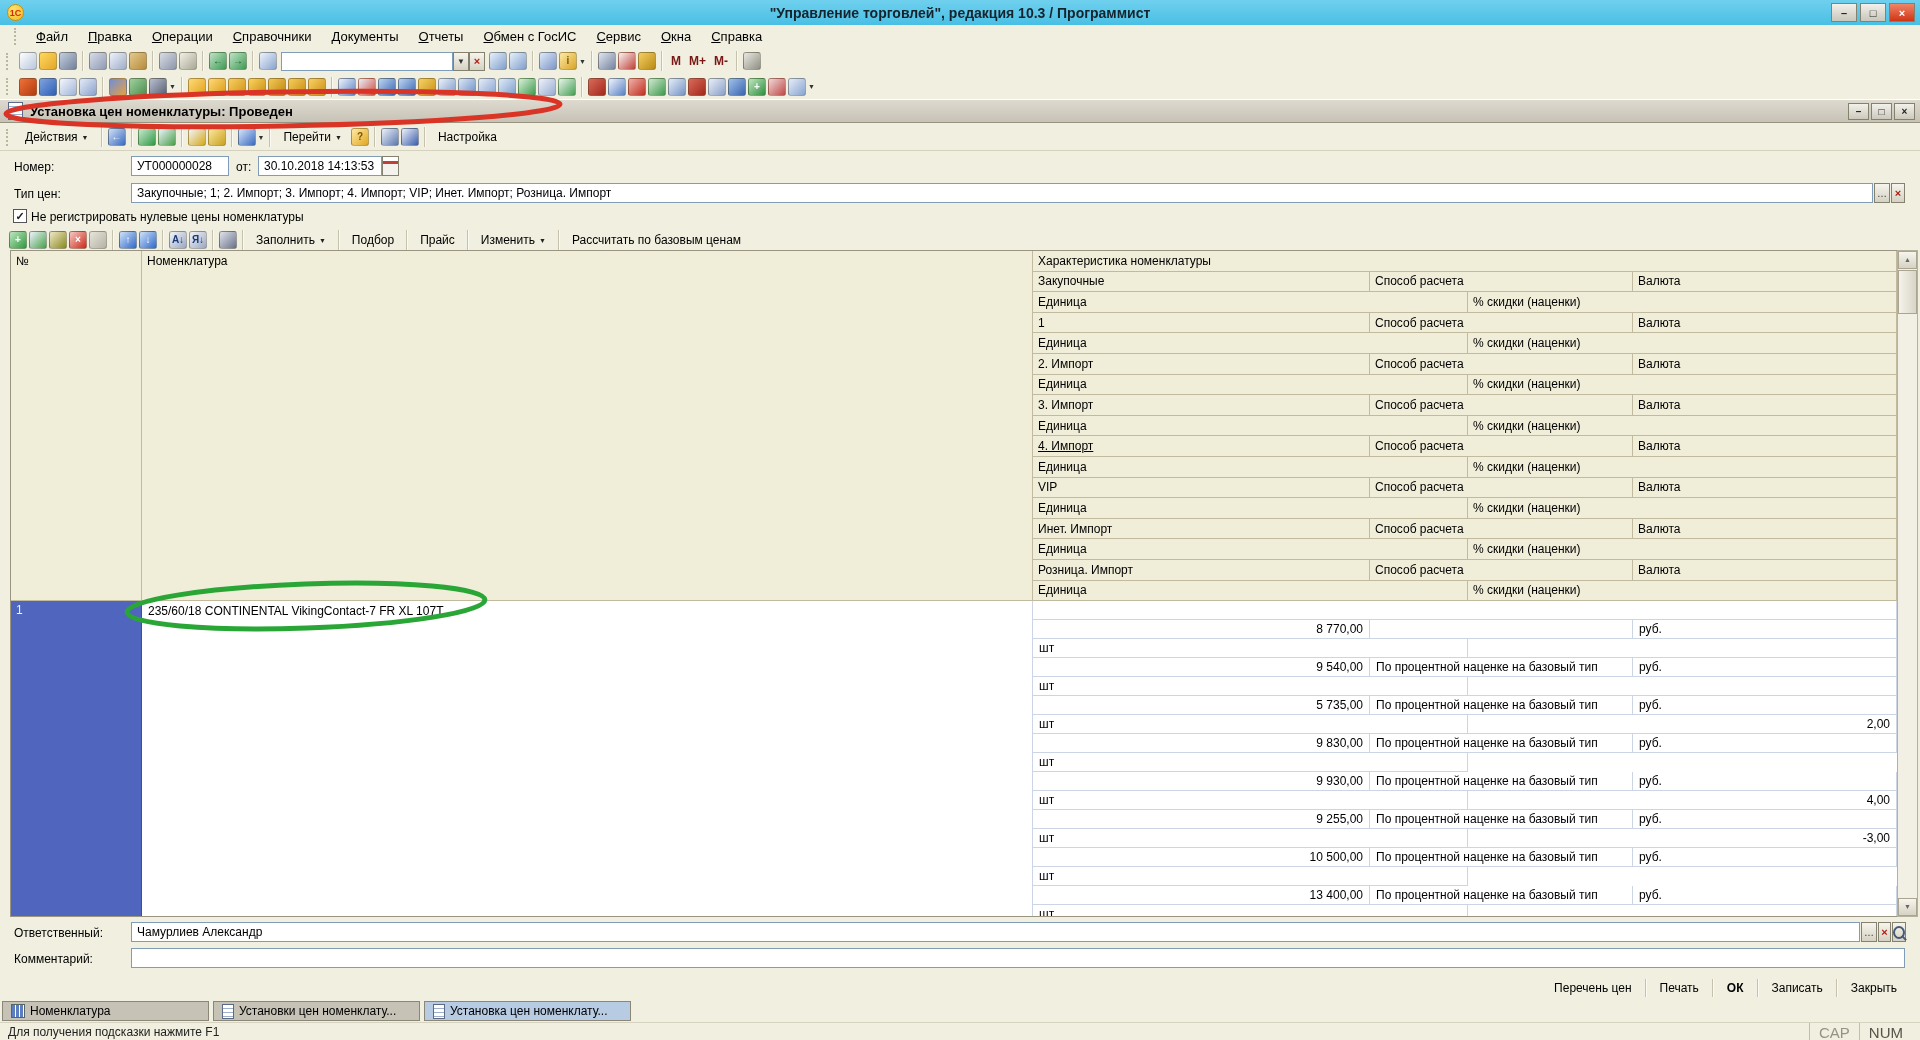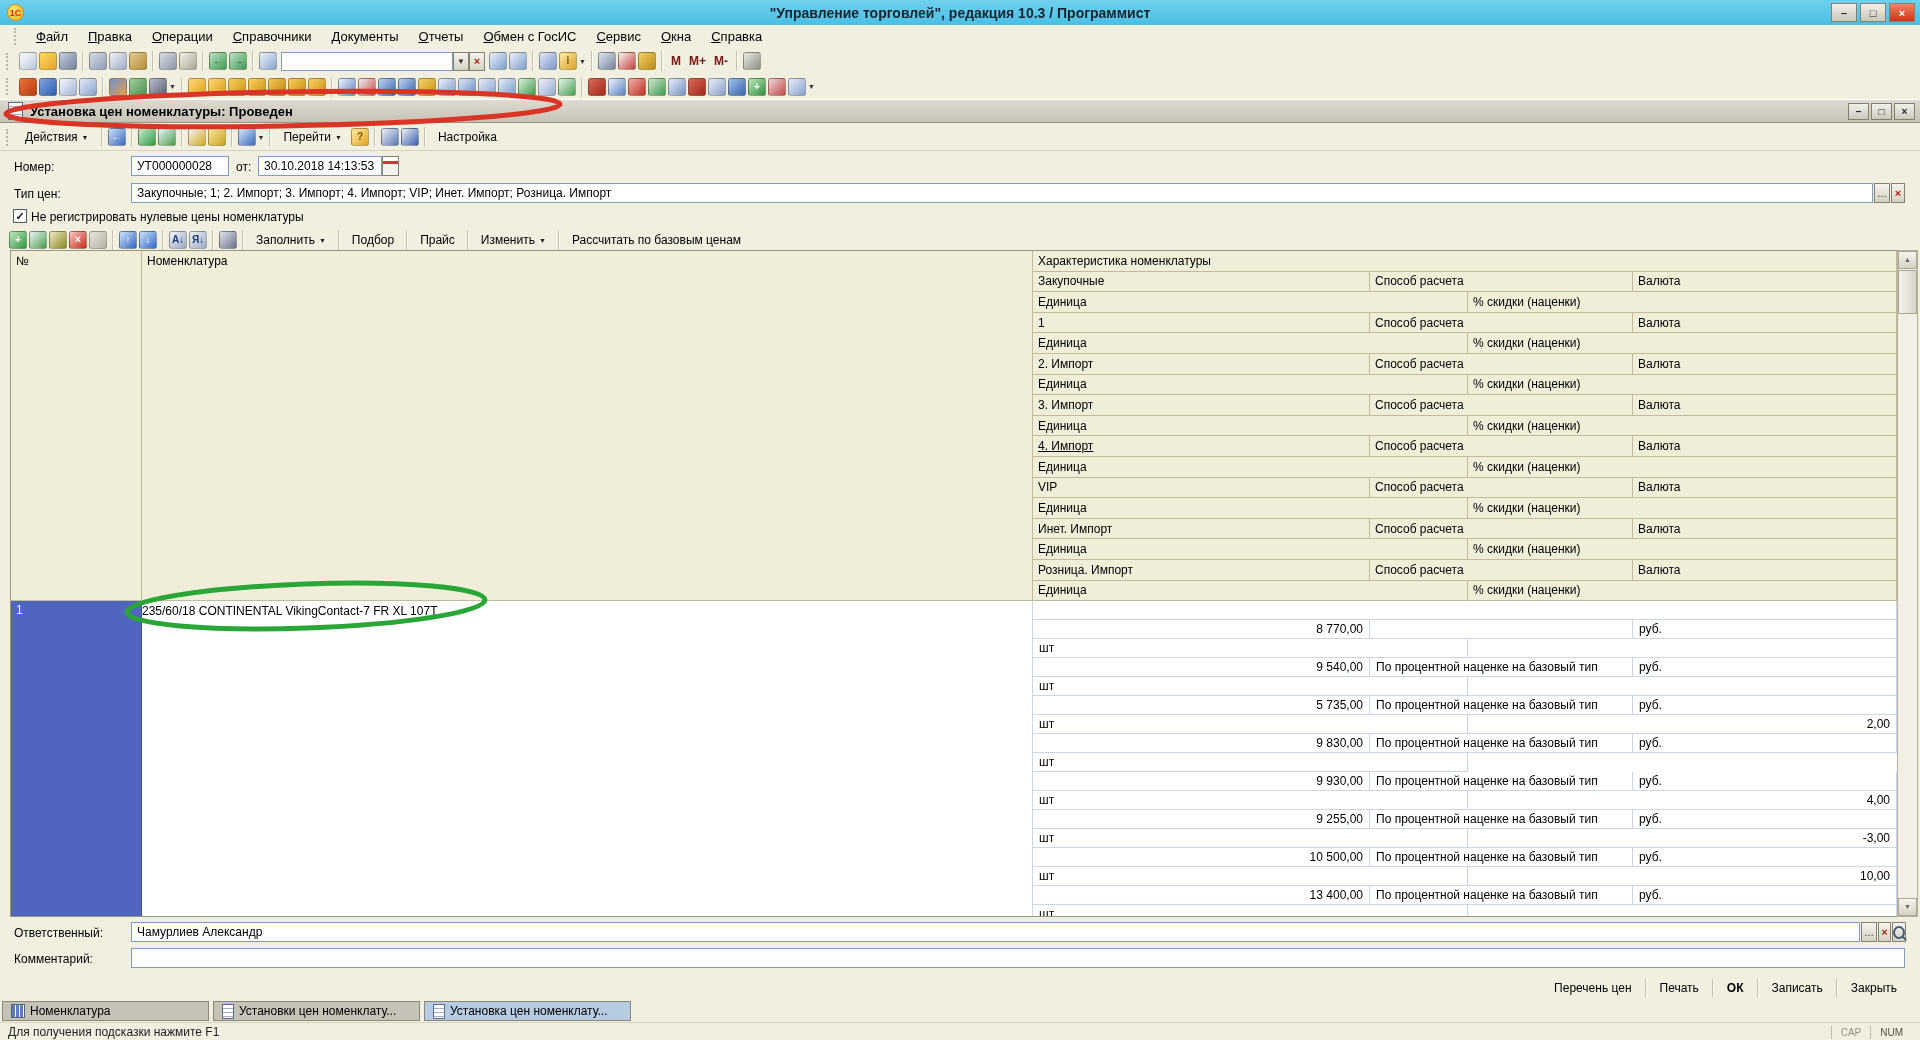--- a/index.html
+++ b/index.html
@@ -47,40 +47,40 @@
   .checkbox{position:absolute;left:13px;top:209px;width:14px;height:14px;background:#fff;border:1px solid #555;box-sizing:border-box;font-size:11px;line-height:12px;text-align:center;font-weight:bold;color:#222;}
   #table-toolbar{position:absolute;top:228px;left:0;height:24px;display:flex;align-items:center;padding-left:8px;}
   
   .grid{position:absolute;left:10px;top:250px;width:1886px;height:665px;background:#fff;border:1px solid #9a9583;box-sizing:content-box;}
   .hcell{border-right:1px solid #c2ba9e;border-bottom:1px solid #c2ba9e;background:#f0edd8;display:flex;align-items:center;padding:0 5px;box-sizing:border-box;overflow:hidden;white-space:nowrap;font-size:12px;}
   #hdr-num{position:absolute;left:0;top:0;width:131px;height:350px;align-items:flex-start;padding-top:3px;}
   #hdr-nom{position:absolute;left:131px;top:0;width:891px;height:350px;align-items:flex-start;padding-top:3px;}
   #hdr-char{position:absolute;left:1022px;top:0;width:864px;height:350px;display:flex;flex-direction:column;}
   .hrow{flex:1;display:flex;}
   #data-num{position:absolute;left:0;top:350px;width:131px;height:315px;background:#5065be;color:#eef2ff;padding:2px 5px;box-sizing:border-box;border-right:1px solid #3c4f9e;}
-  #data-nom{position:absolute;left:131px;top:350px;width:891px;height:315px;background:#fff;border-right:1px solid #ccd5e6;padding:3px 0;box-sizing:border-box;white-space:nowrap;}
+  #data-nom{position:absolute;left:131px;top:350px;width:891px;height:315px;background:#fff;border-right:1px solid #ccd5e6;padding:3px 6px;box-sizing:border-box;white-space:nowrap;}
   #data-char{position:absolute;left:1022px;top:350px;width:864px;height:315px;display:flex;flex-direction:column;overflow:hidden;background:#fff;}
   .drow{height:19px;min-height:19px;display:flex;}
   .dcell{border-right:1px solid #ccd5e6;border-bottom:1px solid #ccd5e6;display:flex;align-items:center;padding:0 6px;box-sizing:border-box;white-space:nowrap;overflow:hidden;font-size:12px;background:#fff;}
   .dcell.right{justify-content:flex-end;}
   .vscroll{position:absolute;left:1897px;top:250px;width:21px;height:667px;background:#f2f0e4;border:1px solid #b5b19f;box-sizing:border-box;}
   .scr{position:absolute;left:0;width:100%;height:18px;background:linear-gradient(#f7f5ed,#d6d2c4);border:1px solid #a9a591;box-sizing:border-box;text-align:center;font-size:7px;color:#666;line-height:16px;}
   .scr-thumb{position:absolute;left:0;top:19px;width:100%;height:44px;background:linear-gradient(90deg,#f4f2ea,#d9d5c7);border:1px solid #a9a591;box-sizing:border-box;}
   
   #footer{position:absolute;right:12px;top:976px;display:flex;align-items:center;height:24px;}
   .fbtn{padding:3px 11px;font-size:12px;white-space:nowrap;}
   .fsep{width:0;height:18px;border-left:1px solid #c5c1ac;border-right:1px solid #fbfaf2;margin:0 2px;}
   #tabs{position:absolute;left:2px;top:1000px;right:0;height:21px;display:flex;gap:4px;align-items:flex-end;}
   .tab{display:flex;align-items:center;gap:5px;padding:0 8px;border:1px solid #8a8678;background:#c6c2b6;font-size:12px;height:20px;box-sizing:border-box;width:207px;overflow:hidden;white-space:nowrap;}
   .tab.active{background:#b7cbe2;}
   .tico-grid{width:12px;height:12px;min-width:12px;background:repeating-linear-gradient(90deg,#5a7ec0 0 3px,#fff 3px 4px);border:1px solid #566;}
   .tico-doc{width:10px;height:13px;min-width:10px;background:repeating-linear-gradient(#ffffff 0 3px,#9fb0cc 3px 4px);border:1px solid #5a6a88;}
   #status{position:absolute;left:0;top:1022px;right:0;height:18px;border-top:1px solid #d6d2c0;display:flex;align-items:center;padding:0 8px;font-size:12px;color:#222;}
   .statright{margin-left:auto;display:flex;}
-  .statcell{padding:1px 9px;border-left:1px solid #c2bead;font-size:10px;}
+  .statcell{padding:1px 9px;border-left:1px solid #c2bead;font-size:15px;}
   .statcell.cap{color:#959482;}
   .statcell.num{color:#55544a;}
   .magico{width:9px;height:9px;border:2px solid #445a78;border-radius:50%;position:relative;}
   .magico::after{content:"";position:absolute;width:6px;height:2px;background:#445a78;transform:rotate(45deg);right:-4px;bottom:-2px;}
   .overlay{position:absolute;left:0;top:0;pointer-events:none;z-index:50;}
 </style>
 </head>
 <body>
 
 <div class="app">
@@ -554,21 +554,20 @@
           <div class="dcell" style="width: 435px;">шт</div>
           <div class="dcell right" style="width: 429px;">-3,00</div>
         </div>
         <div class="drow">
           <div class="dcell right" style="width: 337px;">10 500,00</div>
           <div class="dcell" style="width: 263px;">По процентной наценке на базовый тип</div>
           <div class="dcell" style="width: 264px;">руб.</div>
         </div>
         <div class="drow">
           <div class="dcell" style="width: 435px;">шт</div>
-          <div class="dcell right" style="width: 429px;">10,00</div>
         </div>
         <div class="drow">
           <div class="dcell right" style="width: 337px;">13 400,00</div>
           <div class="dcell" style="width: 263px;">По процентной наценке на базовый тип</div>
           <div class="dcell" style="width: 264px;">руб.</div>
         </div>
         <div class="drow">
           <div class="dcell" style="width: 435px;">шт</div>
           <div class="dcell right" style="width: 429px;"></div>
         </div>

